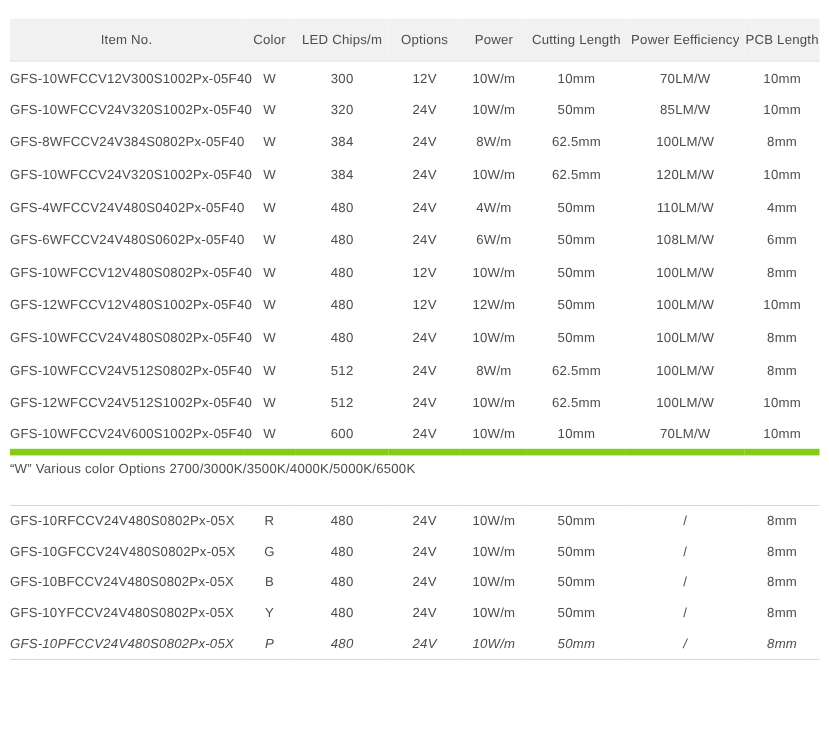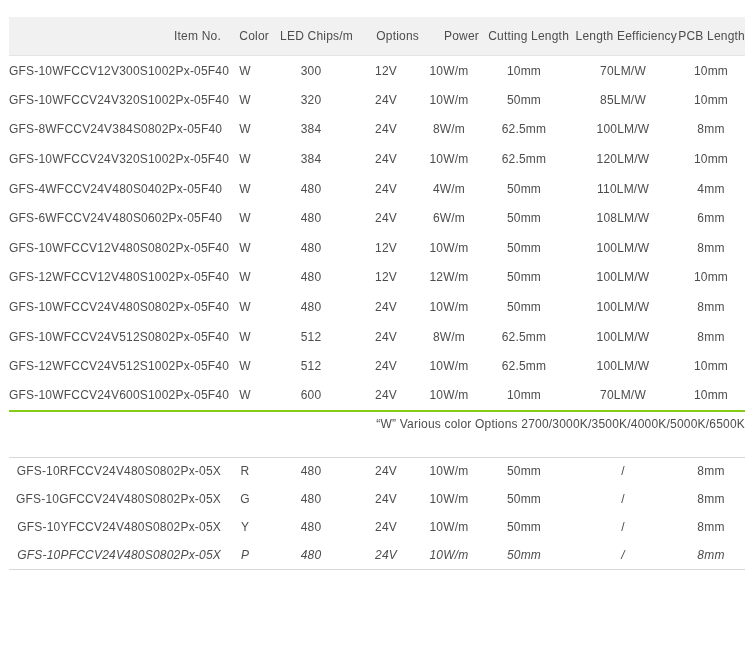--- a/index.html
+++ b/index.html
@@ -26,39 +26,39 @@
   col.c-power{width:60px;}
   col.c-cut{width:90px;}
   col.c-light{width:108px;}
   col.c-pcb{width:68px;}
 
   thead th{
     background:#f1f1f1;
     height:38px;
     font-weight:normal;
     font-size:12px;
-    text-align:right;
+    text-align:center;
     vertical-align:middle;
     border-bottom:1px solid #e4e4e4;
     padding:0;
   }
   tbody td{
     text-align:center;
     vertical-align:middle;
     padding:0;
     white-space:nowrap;
   }
-  tbody td:first-child{text-align:right;padding-left:0;}
+  tbody td:first-child{text-align:left;padding-left:0;}
   tbody.white tr{height:29.6px;}
   tbody.colored tr{height:28px;}
-  tbody.white tr:last-child td{border-bottom:2px solid #84cc16;}
+  tbody.white tr:last-child td{border-bottom:6px solid #84cc16;}
   tbody.colored tr:last-child td{border-bottom:1px solid #d8d8d8;font-style:italic;}
   tbody.note-section td{
     height:40px;
-    text-align:right;
+    text-align:left;
     vertical-align:top;
     padding:5px 0 0 0;
     border-bottom:1px solid #d8d8d8;
     font-size:12px;
   }
 </style>
 </head>
 <body>
 
 <div class="sheet">
@@ -74,21 +74,21 @@
         <col class="c-pcb">
     </colgroup>
     <thead>
       <tr id="header-row">
           <th>Item No.</th>
           <th>Color</th>
           <th>LED Chips/m</th>
           <th>Options</th>
           <th>Power</th>
           <th>Cutting Length</th>
-          <th>Length Eefficiency</th>
+          <th>Power Eefficiency</th>
           <th>PCB Length</th>
         </tr>
     </thead>
     <tbody id="white-rows" class="white">
         <tr>
           <td>GFS-10WFCCV12V300S1002Px-05F40</td>
           <td>W</td>
           <td>300</td>
           <td>12V</td>
           <td>10W/m</td>
@@ -227,20 +227,30 @@
           <td>GFS-10GFCCV24V480S0802Px-05X</td>
           <td>G</td>
           <td>480</td>
           <td>24V</td>
           <td>10W/m</td>
           <td>50mm</td>
           <td>/</td>
           <td>8mm</td>
         </tr>
         <tr>
+          <td>GFS-10BFCCV24V480S0802Px-05X</td>
+          <td>B</td>
+          <td>480</td>
+          <td>24V</td>
+          <td>10W/m</td>
+          <td>50mm</td>
+          <td>/</td>
+          <td>8mm</td>
+        </tr>
+        <tr>
           <td>GFS-10YFCCV24V480S0802Px-05X</td>
           <td>Y</td>
           <td>480</td>
           <td>24V</td>
           <td>10W/m</td>
           <td>50mm</td>
           <td>/</td>
           <td>8mm</td>
         </tr>
         <tr>

